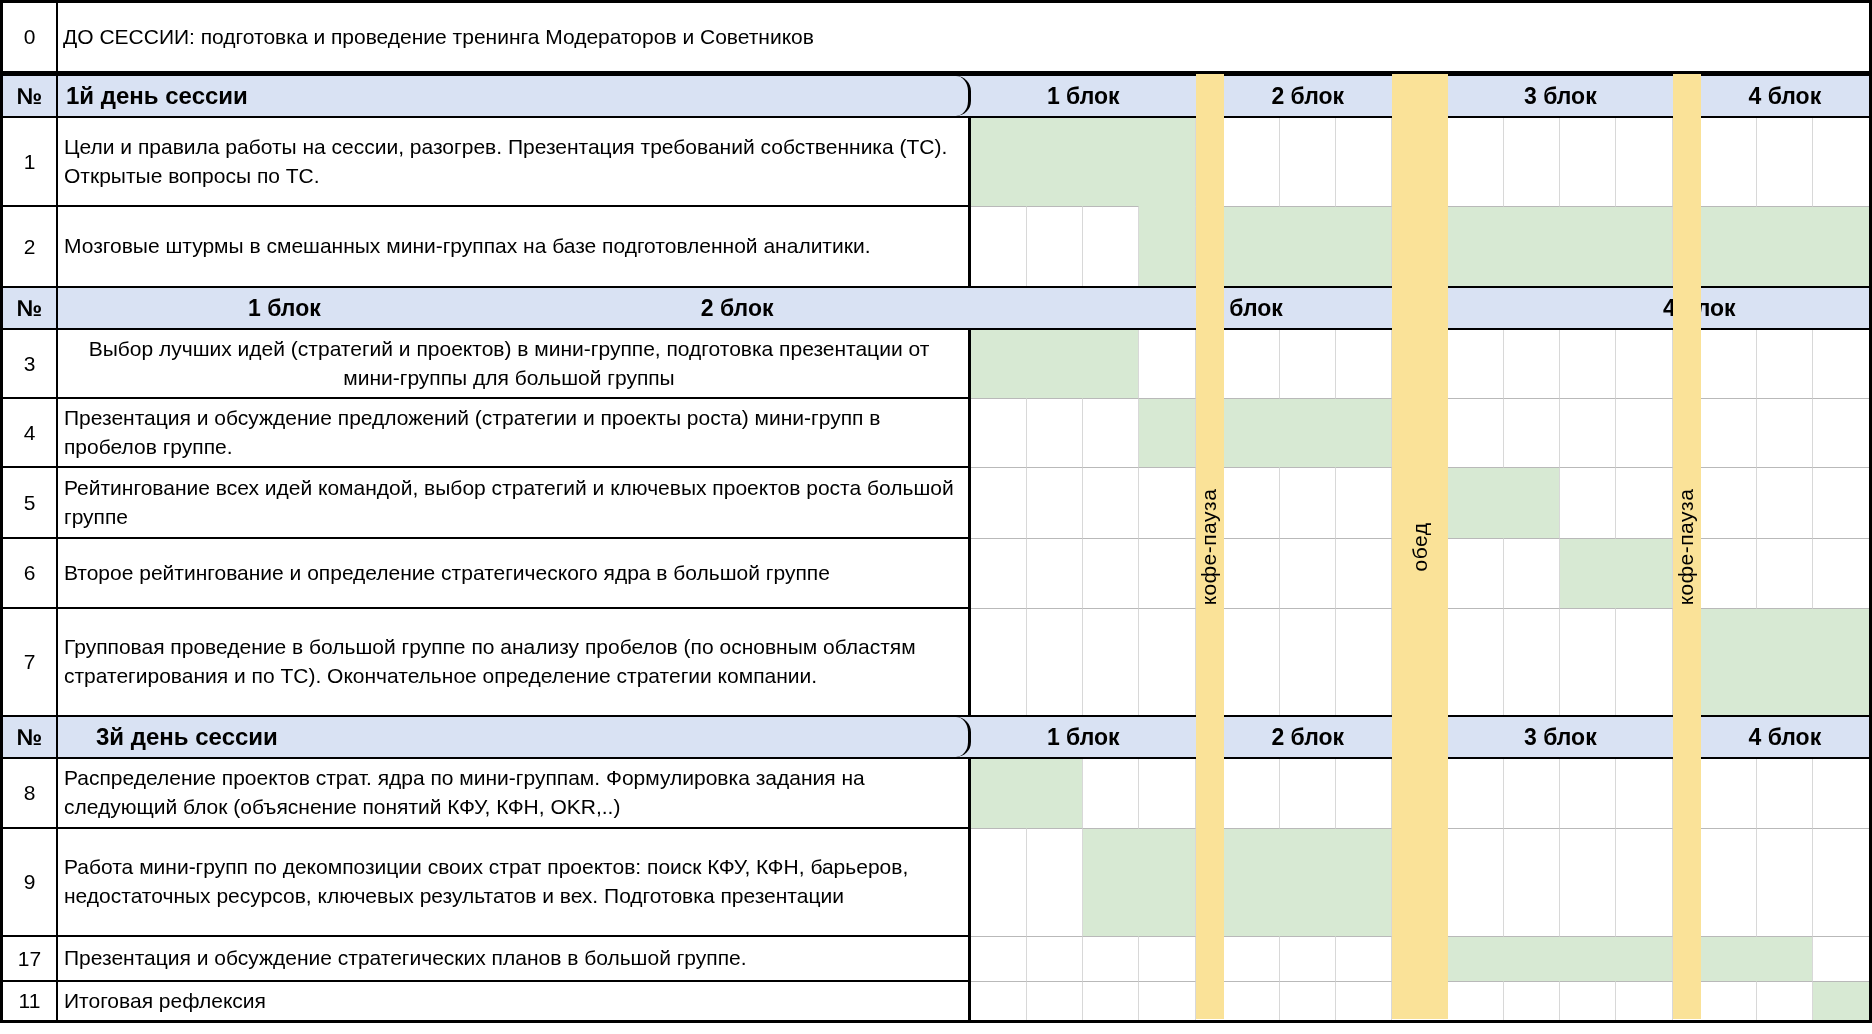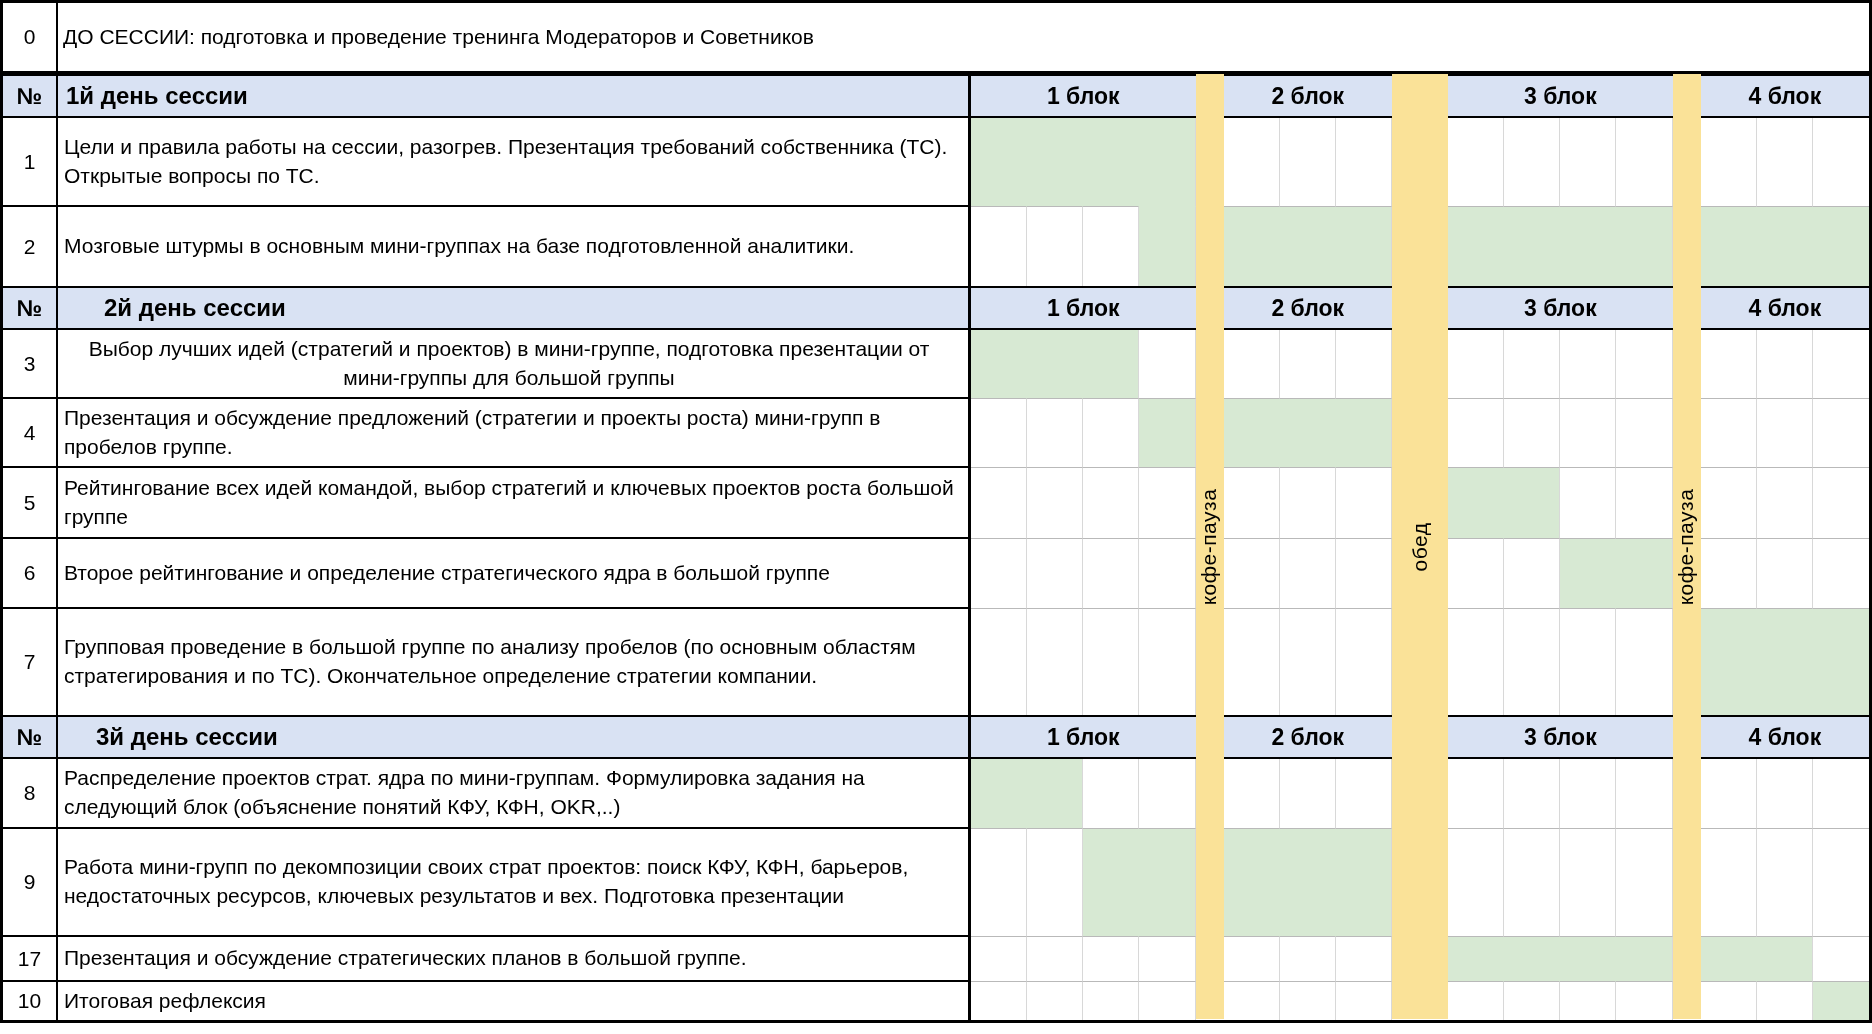--- a/index.html
+++ b/index.html
@@ -9,21 +9,21 @@
   .row{display:flex;box-sizing:border-box;align-items:stretch;}
   .cell-num{flex:0 0 55px;width:55px;box-sizing:border-box;border-right:2px solid #000;
             display:flex;align-items:center;justify-content:center;font-size:21px;}
   .cell-text{box-sizing:border-box;display:flex;align-items:center;
              font-size:21px;line-height:29px;padding:3px 14px 5px 6px;}
   .body-row .cell-text,.day-header .cell-text{flex:0 0 913px;width:913px;border-right:3px solid #000;}
   .row0{height:71px;border-bottom:3px solid #000;}
   .row0 .cell-text{flex:1 1 auto;padding-left:5px;}
   .day-header{height:44px;border-top:2px solid #000;border-bottom:2px solid #000;font-weight:bold;}
   .day-header .cell-num{font-size:23px;}
-  .day-header .cell-text{font-size:24px;}
+  .day-header .cell-text{font-size:24px;border-radius:15px;}
   .day-1 .cell-text{padding-left:8px;}
   .day-2 .cell-text{padding-left:46px;}
   .day-3 .cell-text{padding-left:38px;}
   .gantt{flex:1 1 auto;display:grid;position:relative;
          grid-template-columns:repeat(4,1fr) 0.5fr repeat(3,1fr) 1fr repeat(4,1fr) 0.5fr repeat(3,1fr);}
   .header-gantt .blocklabel{display:flex;align-items:center;justify-content:center;
          font-size:23px;font-weight:bold;}
   .gcell{box-sizing:border-box;background:#fff;border-right:1px solid #d8d8d8;
          border-bottom:1px solid #b9b9b9;}
   .gcell:last-child{border-right:none;}
@@ -76,21 +76,21 @@
           <div class="gcell"></div>
           <div class="gcell"></div>
           <div class="gcell" style="border-right: none;"></div>
           <div class="gcell"></div>
           <div class="gcell"></div>
           <div class="gcell"></div>
         </div>
       </div>
       <div class="row body-row row-last" style="height: 79px;">
         <div class="cell-num" style="border-bottom: none;">2</div>
-        <div class="cell-text" style="border-bottom: none;">Мозговые штурмы в основным мини-группах на базе подготовленной аналитики.</div>
+        <div class="cell-text" style="border-bottom: none;">Мозговые штурмы в смешанных мини-группах на базе подготовленной аналитики.</div>
         <div class="gantt">
           <div class="gcell"></div>
           <div class="gcell"></div>
           <div class="gcell"></div>
           <div class="gcell" style="background: rgb(215, 233, 211);"></div>
           <div class="gcell" style="border-right: none;"></div>
           <div class="gcell gr-merge-right" style="background: rgb(215, 233, 211);"></div>
           <div class="gcell gr-merge-right" style="background: rgb(215, 233, 211);"></div>
           <div class="gcell" style="background: rgb(215, 233, 211);"></div>
           <div class="gcell" style="border-right: none;"></div>
@@ -99,21 +99,20 @@
           <div class="gcell gr-merge-right" style="background: rgb(215, 233, 211);"></div>
           <div class="gcell" style="background: rgb(215, 233, 211);"></div>
           <div class="gcell" style="border-right: none;"></div>
           <div class="gcell gr-merge-right" style="background: rgb(215, 233, 211);"></div>
           <div class="gcell gr-merge-right" style="background: rgb(215, 233, 211);"></div>
           <div class="gcell" style="background: rgb(215, 233, 211);"></div>
         </div>
       </div>
       <div class="row day-header day-2" style="background: rgb(217, 226, 243);">
         <div class="cell-num">№</div>
-        <div class="cell-text">2й день сессии</div>
         <div class="gantt header-gantt" style="background: rgb(217, 226, 243);">
           <div class="blocklabel" style="grid-column: 1 / 5;">1 блок</div>
           <div class="blocklabel" style="grid-column: 6 / 9;">2 блок</div>
           <div class="blocklabel" style="grid-column: 10 / 14;">3 блок</div>
           <div class="blocklabel" style="grid-column: 15 / 18;">4 блок</div>
         </div>
       </div>
       <div class="row body-row" style="height: 69px;">
         <div class="cell-num" style="border-bottom: 2px solid rgb(0, 0, 0);">3</div>
         <div class="cell-text" style="border-bottom: 2px solid rgb(0, 0, 0); text-align: center;">Выбор лучших идей (стратегий и проектов) в мини-группе, подготовка презентации от мини-группы для большой группы</div>
@@ -302,21 +301,21 @@
           <div class="gcell gr-merge-right" style="background: rgb(215, 233, 211);"></div>
           <div class="gcell gr-merge-right" style="background: rgb(215, 233, 211);"></div>
           <div class="gcell" style="background: rgb(215, 233, 211);"></div>
           <div class="gcell" style="border-right: none;"></div>
           <div class="gcell gr-merge-right" style="background: rgb(215, 233, 211);"></div>
           <div class="gcell" style="background: rgb(215, 233, 211);"></div>
           <div class="gcell"></div>
         </div>
       </div>
       <div class="row body-row row-last" style="height: 38px;">
-        <div class="cell-num" style="border-bottom: none;">10</div>
+        <div class="cell-num" style="border-bottom: none;">11</div>
         <div class="cell-text" style="border-bottom: none;">Итоговая рефлексия</div>
         <div class="gantt">
           <div class="gcell"></div>
           <div class="gcell"></div>
           <div class="gcell"></div>
           <div class="gcell"></div>
           <div class="gcell" style="border-right: none;"></div>
           <div class="gcell"></div>
           <div class="gcell"></div>
           <div class="gcell"></div>

